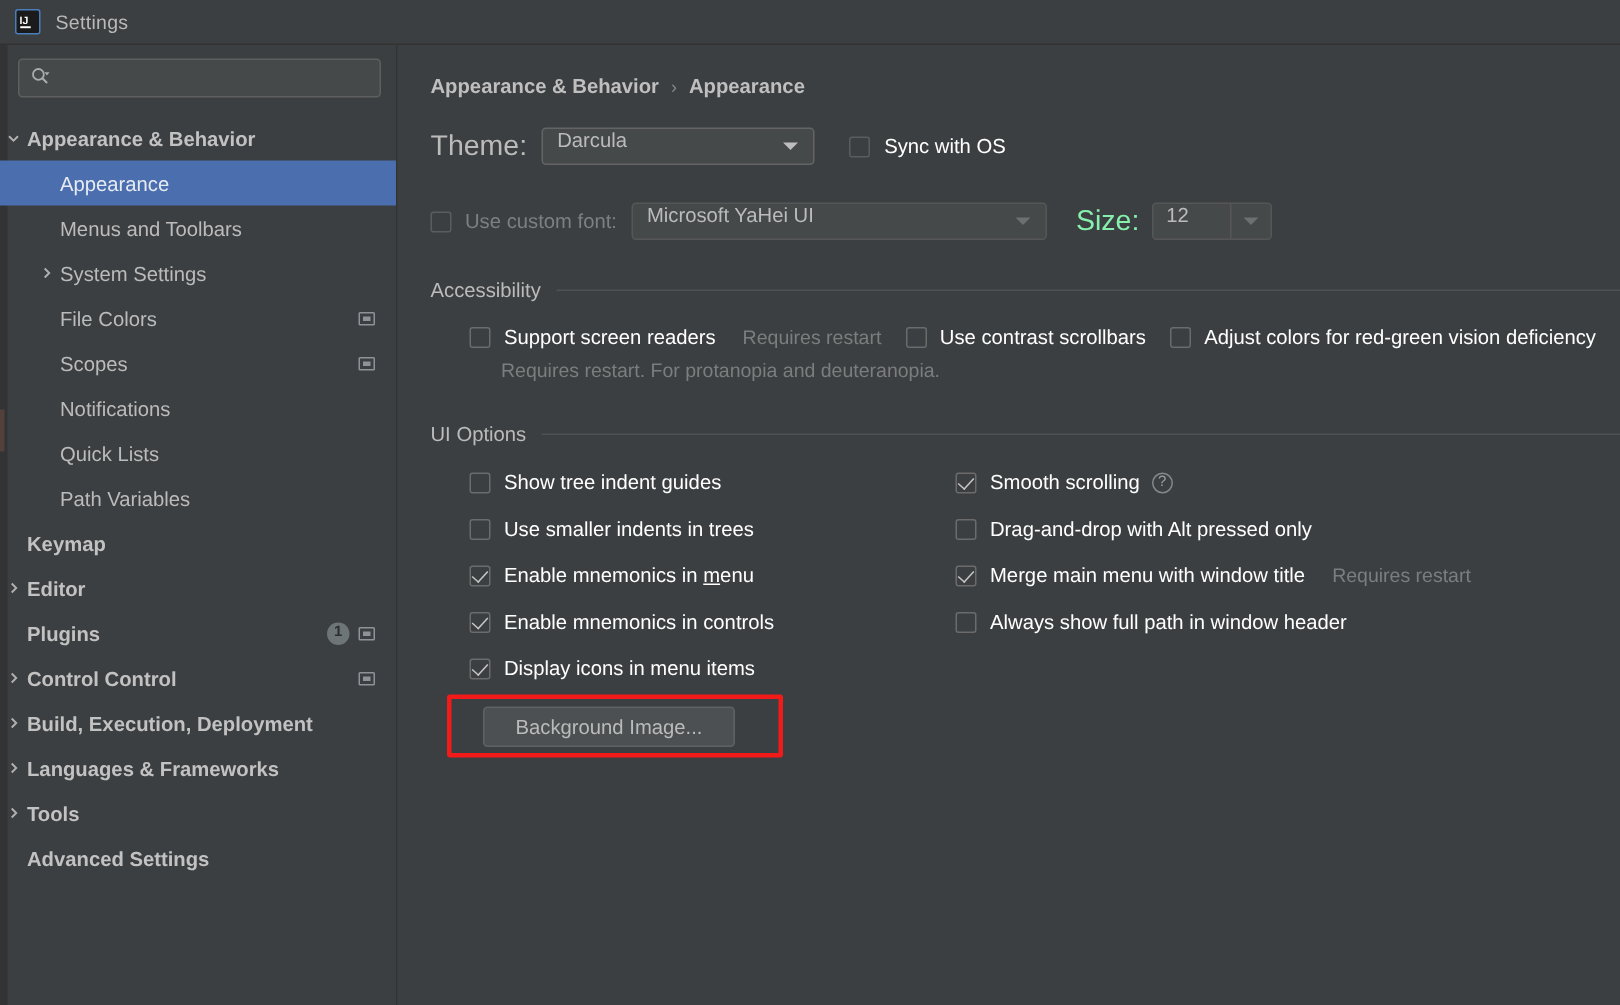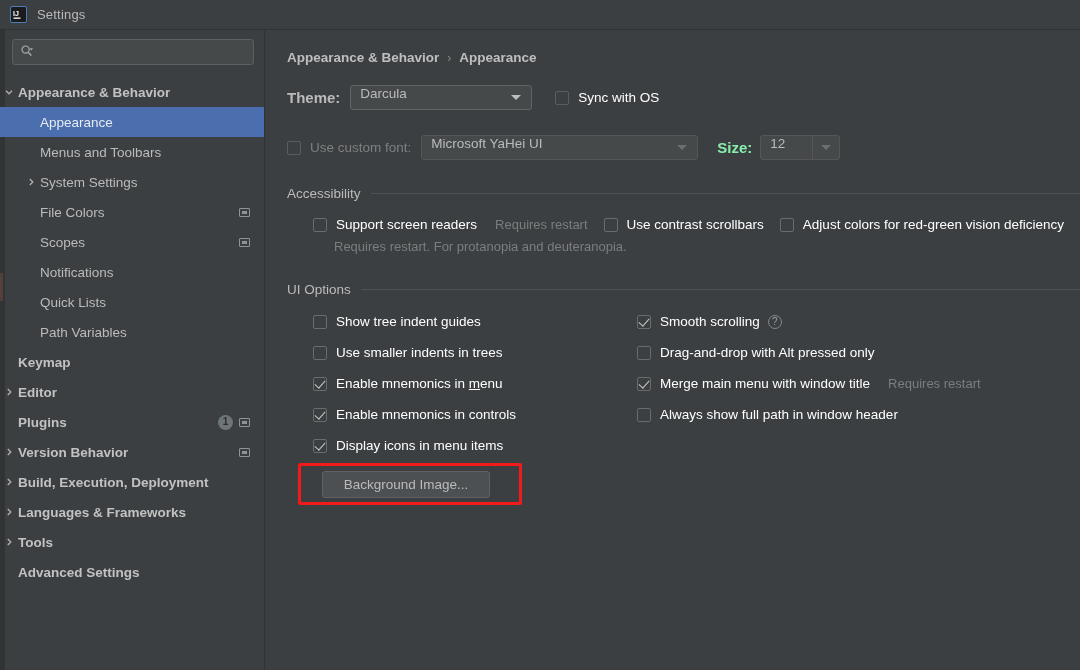--- a/index.html
+++ b/index.html
@@ -151,21 +151,21 @@
     color: #bfbfbf;
     display: flex;
     align-items: center;
     gap: 8px;
   }
   #breadcrumb .sep { font-weight: normal; color: #8a8a8a; font-size: 12px; }
 
   .row { display: flex; align-items: center; }
 
   #theme-row { margin-top: 20px; gap: 0; }
-  .lbl { font-size: 15px; color: #bbbbbb; font-weight: bold; }
+  .lbl { font-size: 19px; color: #bbbbbb; }
 
   .combo {
     height: 25px;
     background: #45494a;
     border: 1px solid #646464;
     border-radius: 3px;
     display: flex; 
     padding: 0 4px 0 9px;
     position: relative;
   }
@@ -381,21 +381,21 @@
               <span class="badge">1</span>
               <span class="cfgicon"></span>
             </span>
           </div>
           <div class="node bold">
             <span class="twisty">
               <svg width="10" height="10" viewBox="0 0 10 10">
                 <polyline points="3.8,2 6.8,5 3.8,8" fill="none" stroke="#b0b0b0" stroke-width="1.3"></polyline>
               </svg>
             </span>
-            <span class="label">Version Behavior</span>
+            <span class="label">Control Control</span>
             <span class="right">
               <span class="cfgicon"></span>
             </span>
           </div>
           <div class="node bold">
             <span class="twisty">
               <svg width="10" height="10" viewBox="0 0 10 10">
                 <polyline points="3.8,2 6.8,5 3.8,8" fill="none" stroke="#b0b0b0" stroke-width="1.3"></polyline>
               </svg>
             </span>

